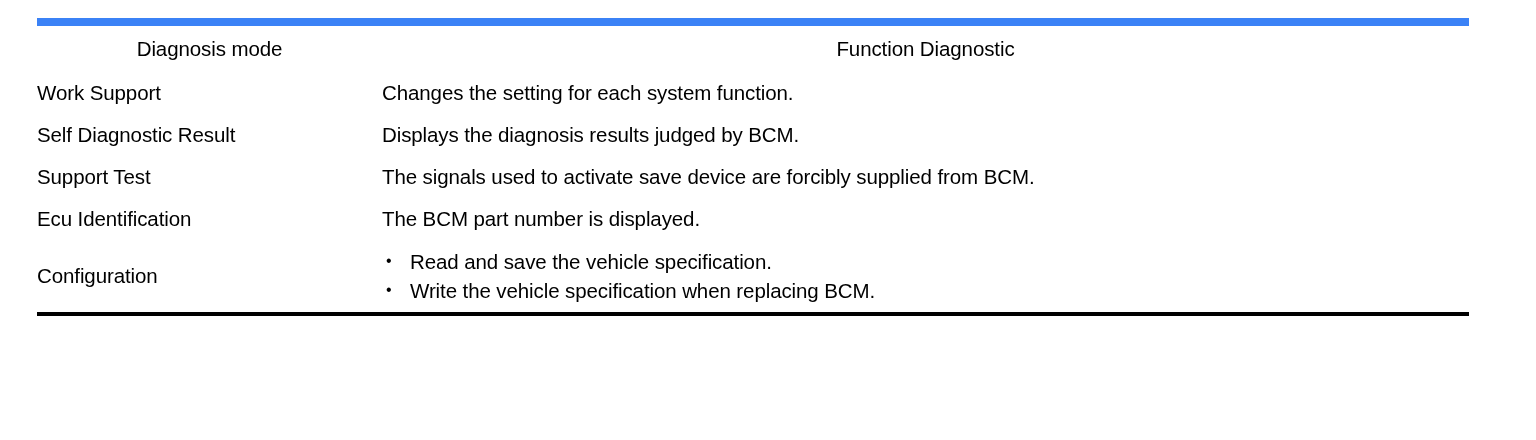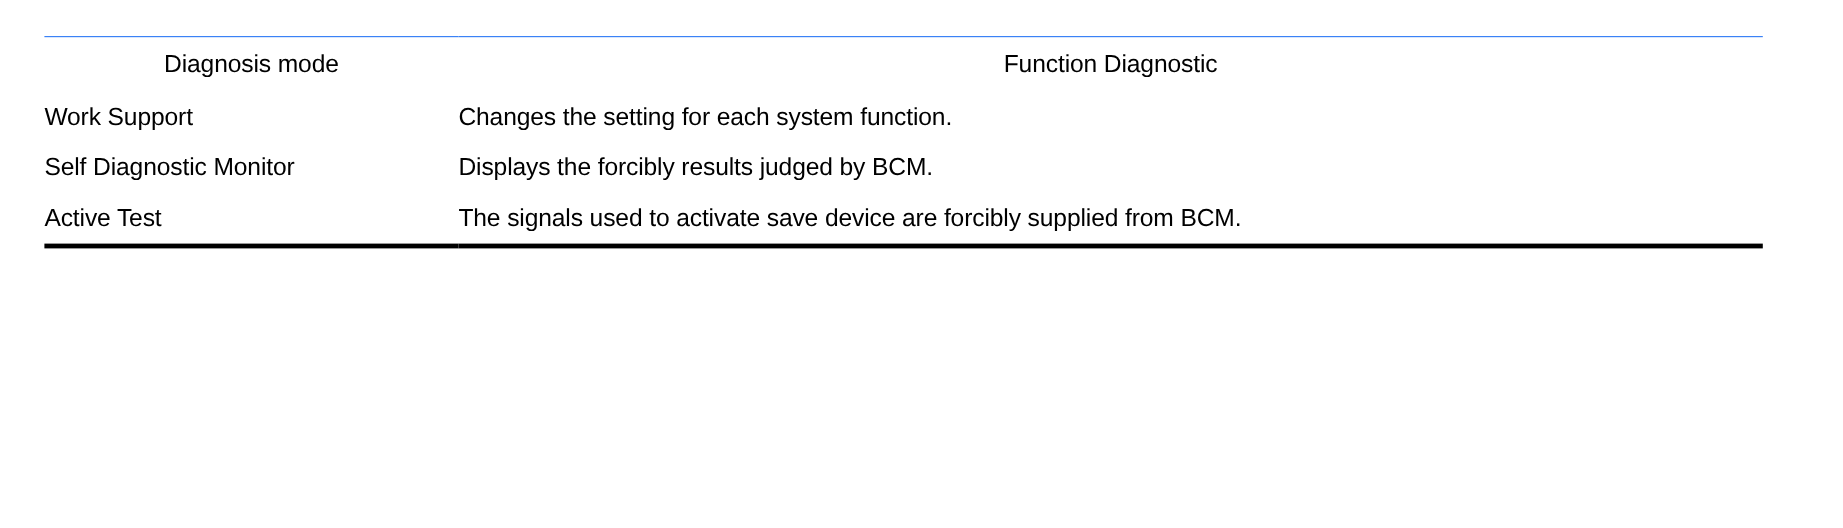--- a/index.html
+++ b/index.html
@@ -20,25 +20,25 @@
     position: relative;
     width: 1536px;
     height: 440px;
     background: #ffffff;
   }
 
   
   #diag-table {
     position: absolute;
     left: 37px;
-    top: 30px;
+    top: 18px;
     width: 1432px;
     border-collapse: collapse;
     table-layout: fixed;
-    border-top: 1px solid #3b82f6;
+    border-top: 8px solid #3b82f6;
     border-bottom: 4px solid #000000;
   }
 
   #diag-table col.col-mode { width: 345px; }
   #diag-table col.col-desc { width: 1087px; }
 
   #diag-table td,
   #diag-table th {
     vertical-align: middle;
     padding: 0;
@@ -124,29 +124,48 @@
         <td class="cell-mode">Diagnosis mode</td>
         <td class="cell-desc">Function Diagnostic</td>
       </tr>
 
       <tr class="body-row row-h-1">
         <td class="cell-mode">Work Support</td>
         <td class="cell-desc">Changes the setting for each system function.</td>
       </tr>
 
       <tr class="body-row row-h-1">
-        <td class="cell-mode">Self Diagnostic Monitor</td>
-        <td class="cell-desc">Displays the forcibly results judged by BCM.</td>
+        <td class="cell-mode">Self Diagnostic Result</td>
+        <td class="cell-desc">Displays the diagnosis results judged by BCM.</td>
       </tr>
 
 
 
       <tr class="body-row row-h-1">
-        <td class="cell-mode">Active Test</td>
+        <td class="cell-mode">Support Test</td>
         <td class="cell-desc">The signals used to activate save device are forcibly supplied from BCM.</td>
       </tr>
 
+      <tr class="body-row row-h-1">
+        <td class="cell-mode">Ecu Identification</td>
+        <td class="cell-desc">The BCM part number is displayed.</td>
+      </tr>
 
+      <tr class="body-row row-h-config last-row">
+        <td class="cell-mode">Configuration</td>
+        <td class="cell-desc">
+          <ul class="bullet-list">
+            <li>
+              <span class="bullet-dot">•</span>
+              <span>Read and save the vehicle specification.</span>
+            </li>
+            <li>
+              <span class="bullet-dot">•</span>
+              <span>Write the vehicle specification when replacing BCM.</span>
+            </li>
+          </ul>
+        </td>
+      </tr>
 
     </tbody>
   </table>
 
 </div>
 
 </body></html>

